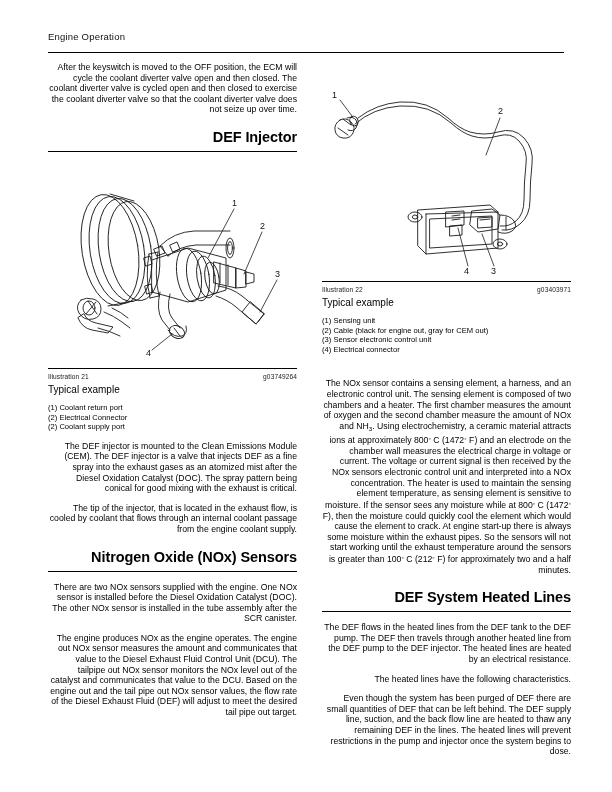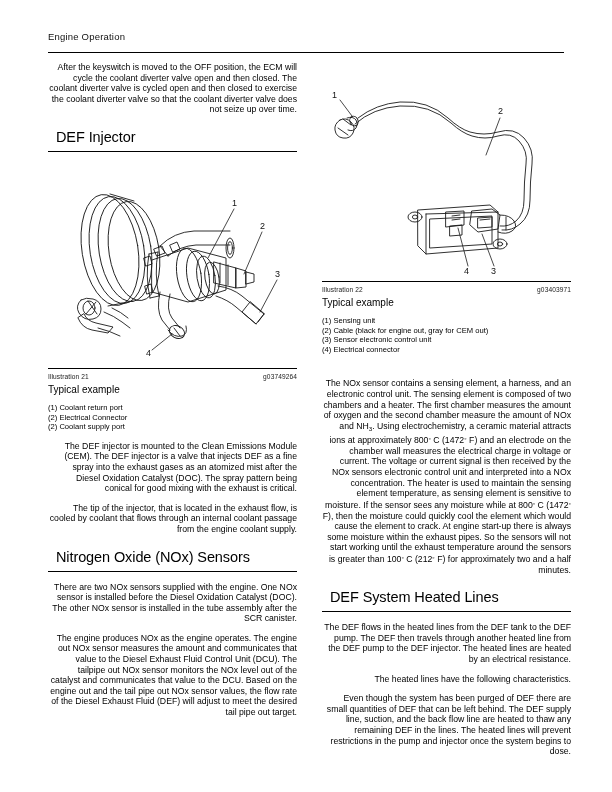--- a/index.html
+++ b/index.html
@@ -57,23 +57,24 @@
     font-size: 8.7px;
     line-height: 10.6px;
     text-align: right;
     color: #000;
   }
   p.body:last-child { margin-bottom: 0; }
 
   h2.section {
     margin: 14px 0 0 8px;
     font-size: 14.5px;
-    font-weight: normal;
+    font-weight: bold;
     line-height: 17px;
     letter-spacing: -0.1px;
+    text-align: right;
   }
   .section-rule {
     width: 100%;
     height: 1px;
     background: #000;
     margin: 5px 0 10px 0;
   }
 
   
   .figure {

